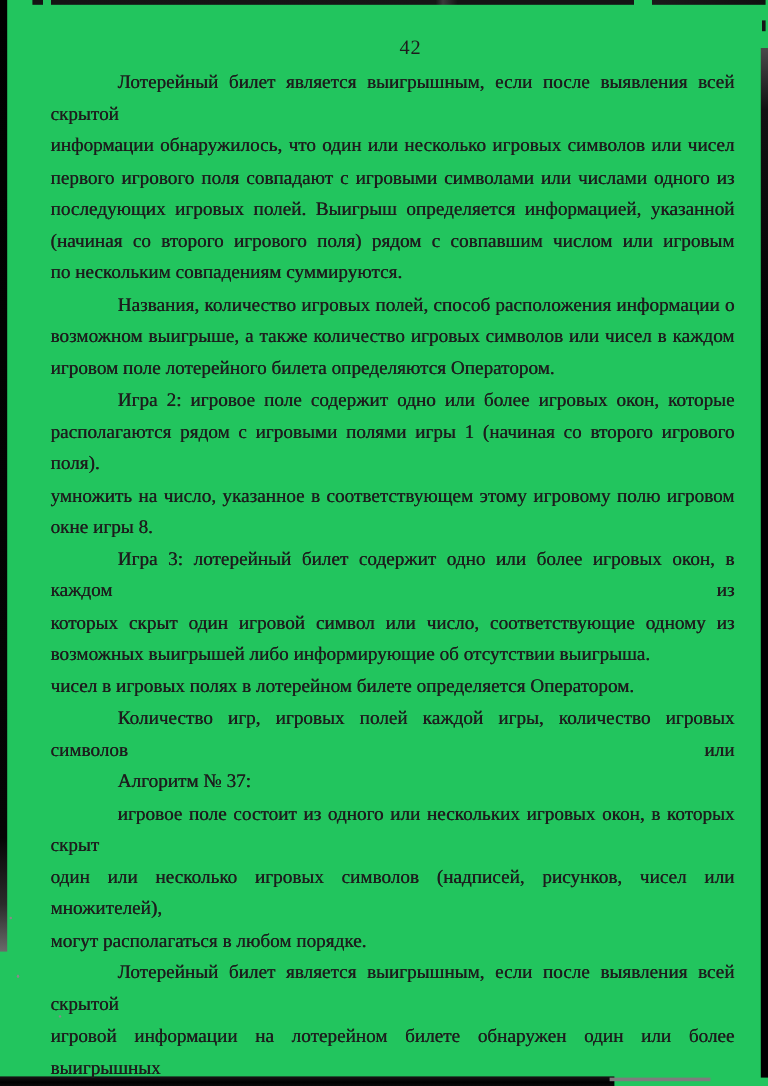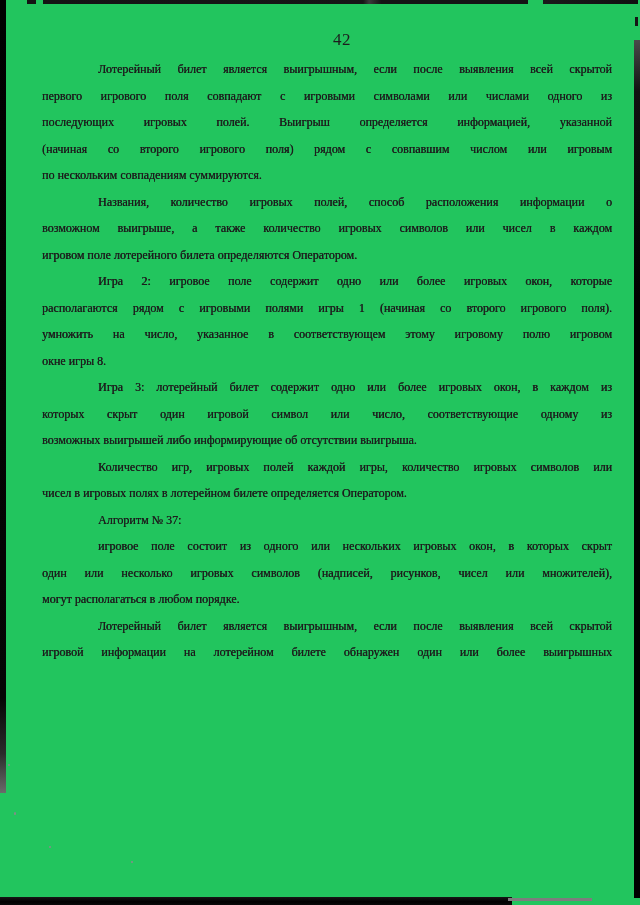--- a/index.html
+++ b/index.html
@@ -70,21 +70,21 @@
     letter-spacing: 0.5px;
   }
 
   
   .content {
     position: absolute;
     top: 56px; left: 42px; width: 570px;
   }
   .para { margin: 0; }
   .line {
-    font-size: 12px;
+    font-size: 16px;
     line-height: 26.5px;
     text-align: justify;
     text-align-last: justify;
     text-shadow: 0.3px 0 0 currentColor;
     white-space: normal;
   }
   .line.first { text-indent: 56px; }
   .line.last  { text-align-last: left; }
 </style>
 </head>
@@ -100,20 +100,21 @@
   <div class="speck s1"></div>
   <div class="speck s2"></div>
   <div class="speck s3"></div>
   <div class="speck s4"></div>
 
   <div class="page-number">42</div>
 
   <div class="content" id="content">
       <div class="para">
         <div class="line first">Лотерейный билет является выигрышным, если после выявления всей скрытой</div>
+        <div class="line">информации обнаружилось, что один или несколько игровых символов или чисел</div>
         <div class="line">первого игрового поля совпадают с игровыми символами или числами одного из</div>
         <div class="line">последующих игровых полей. Выигрыш определяется информацией, указанной</div>
         <div class="line">(начиная со второго игрового поля) рядом с совпавшим числом или игровым</div>
         <div class="line last">по нескольким совпадениям суммируются.</div>
       </div>
       <div class="para">
         <div class="line first">Названия, количество игровых полей, способ расположения информации о</div>
         <div class="line">возможном выигрыше, а также количество игровых символов или чисел в каждом</div>
         <div class="line last">игровом поле лотерейного билета определяются Оператором.</div>
       </div>
@@ -122,22 +123,22 @@
         <div class="line">располагаются рядом с игровыми полями игры 1 (начиная со второго игрового поля).</div>
         <div class="line">умножить на число, указанное в соответствующем этому игровому полю игровом</div>
         <div class="line last">окне игры 8.</div>
       </div>
       <div class="para">
         <div class="line first">Игра 3: лотерейный билет содержит одно или более игровых окон, в каждом из</div>
         <div class="line">которых скрыт один игровой символ или число, соответствующие одному из</div>
         <div class="line last">возможных выигрышей либо информирующие об отсутствии выигрыша.</div>
       </div>
       <div class="para">
+        <div class="line last">чисел в игровых полях в лотерейном билете определяется Оператором.</div>
         <div class="line first">Количество игр, игровых полей каждой игры, количество игровых символов или</div>
-        <div class="line last">чисел в игровых полях в лотерейном билете определяется Оператором.</div>
       </div>
       <div class="para">
         <div class="line first last">Алгоритм № 37:</div>
       </div>
       <div class="para">
         <div class="line first">игровое поле состоит из одного или нескольких игровых окон, в которых скрыт</div>
         <div class="line">один или несколько игровых символов (надписей, рисунков, чисел или множителей),</div>
         <div class="line last">могут располагаться в любом порядке.</div>
       </div>
       <div class="para">

